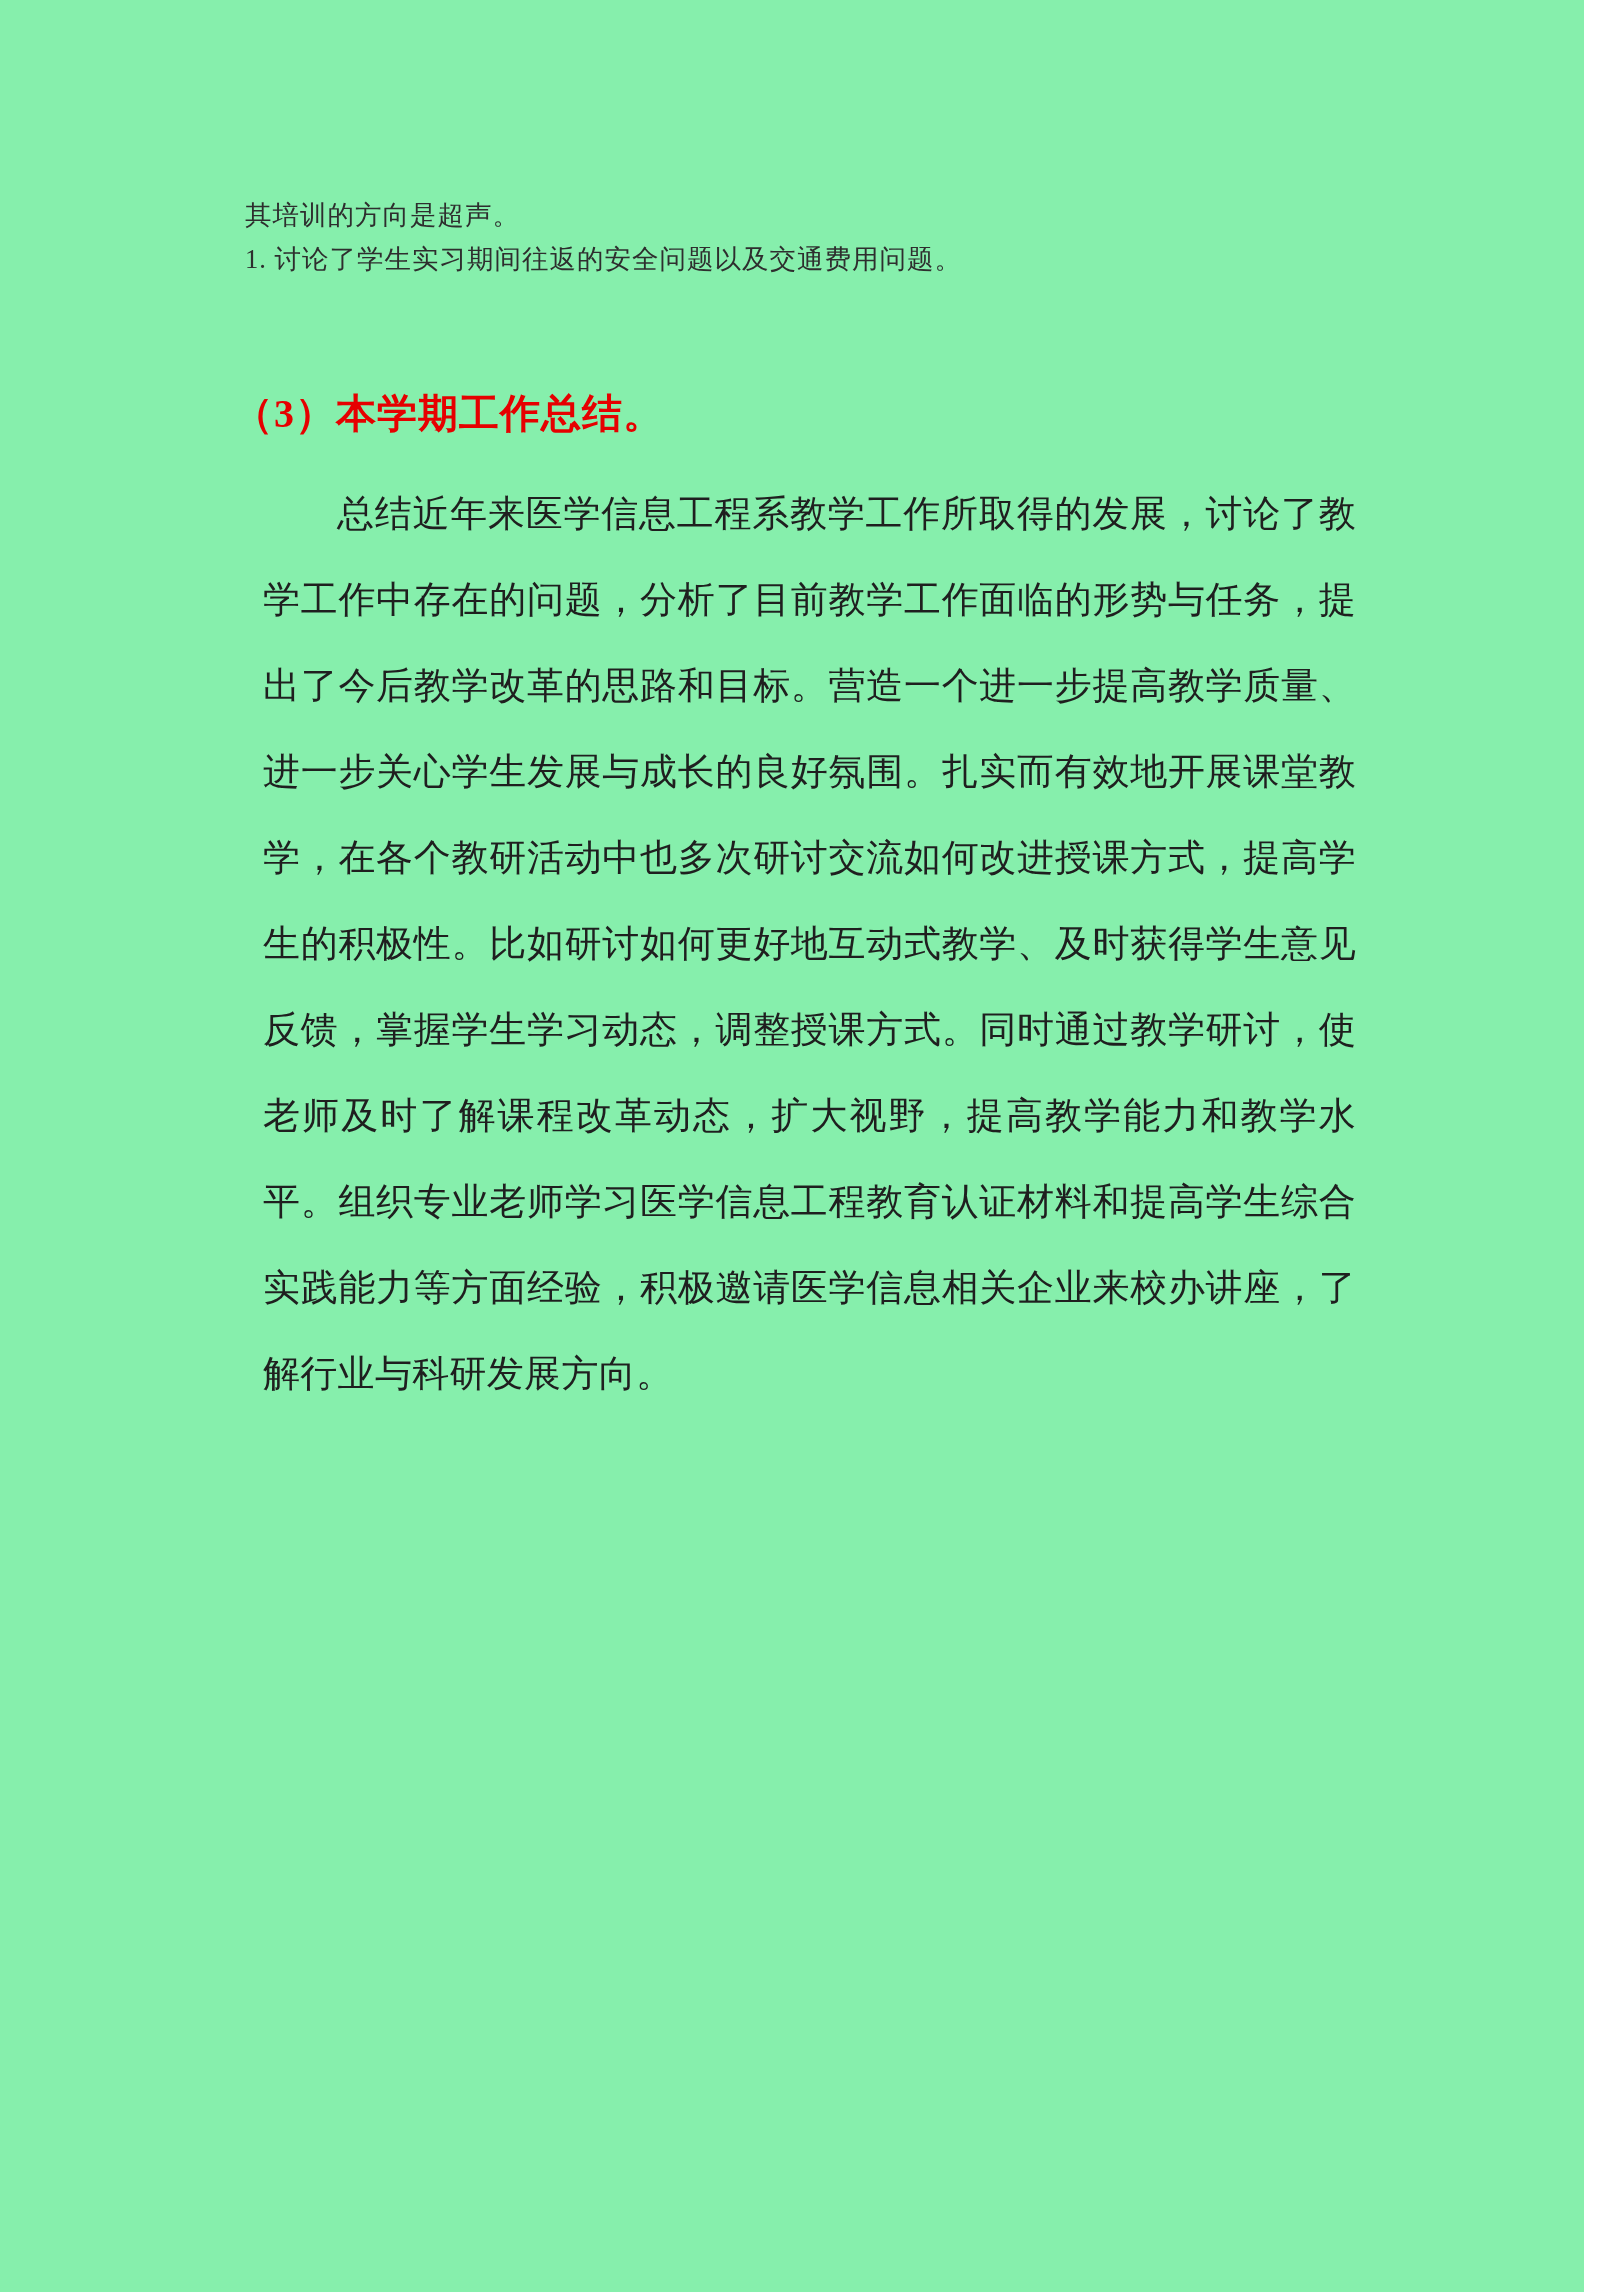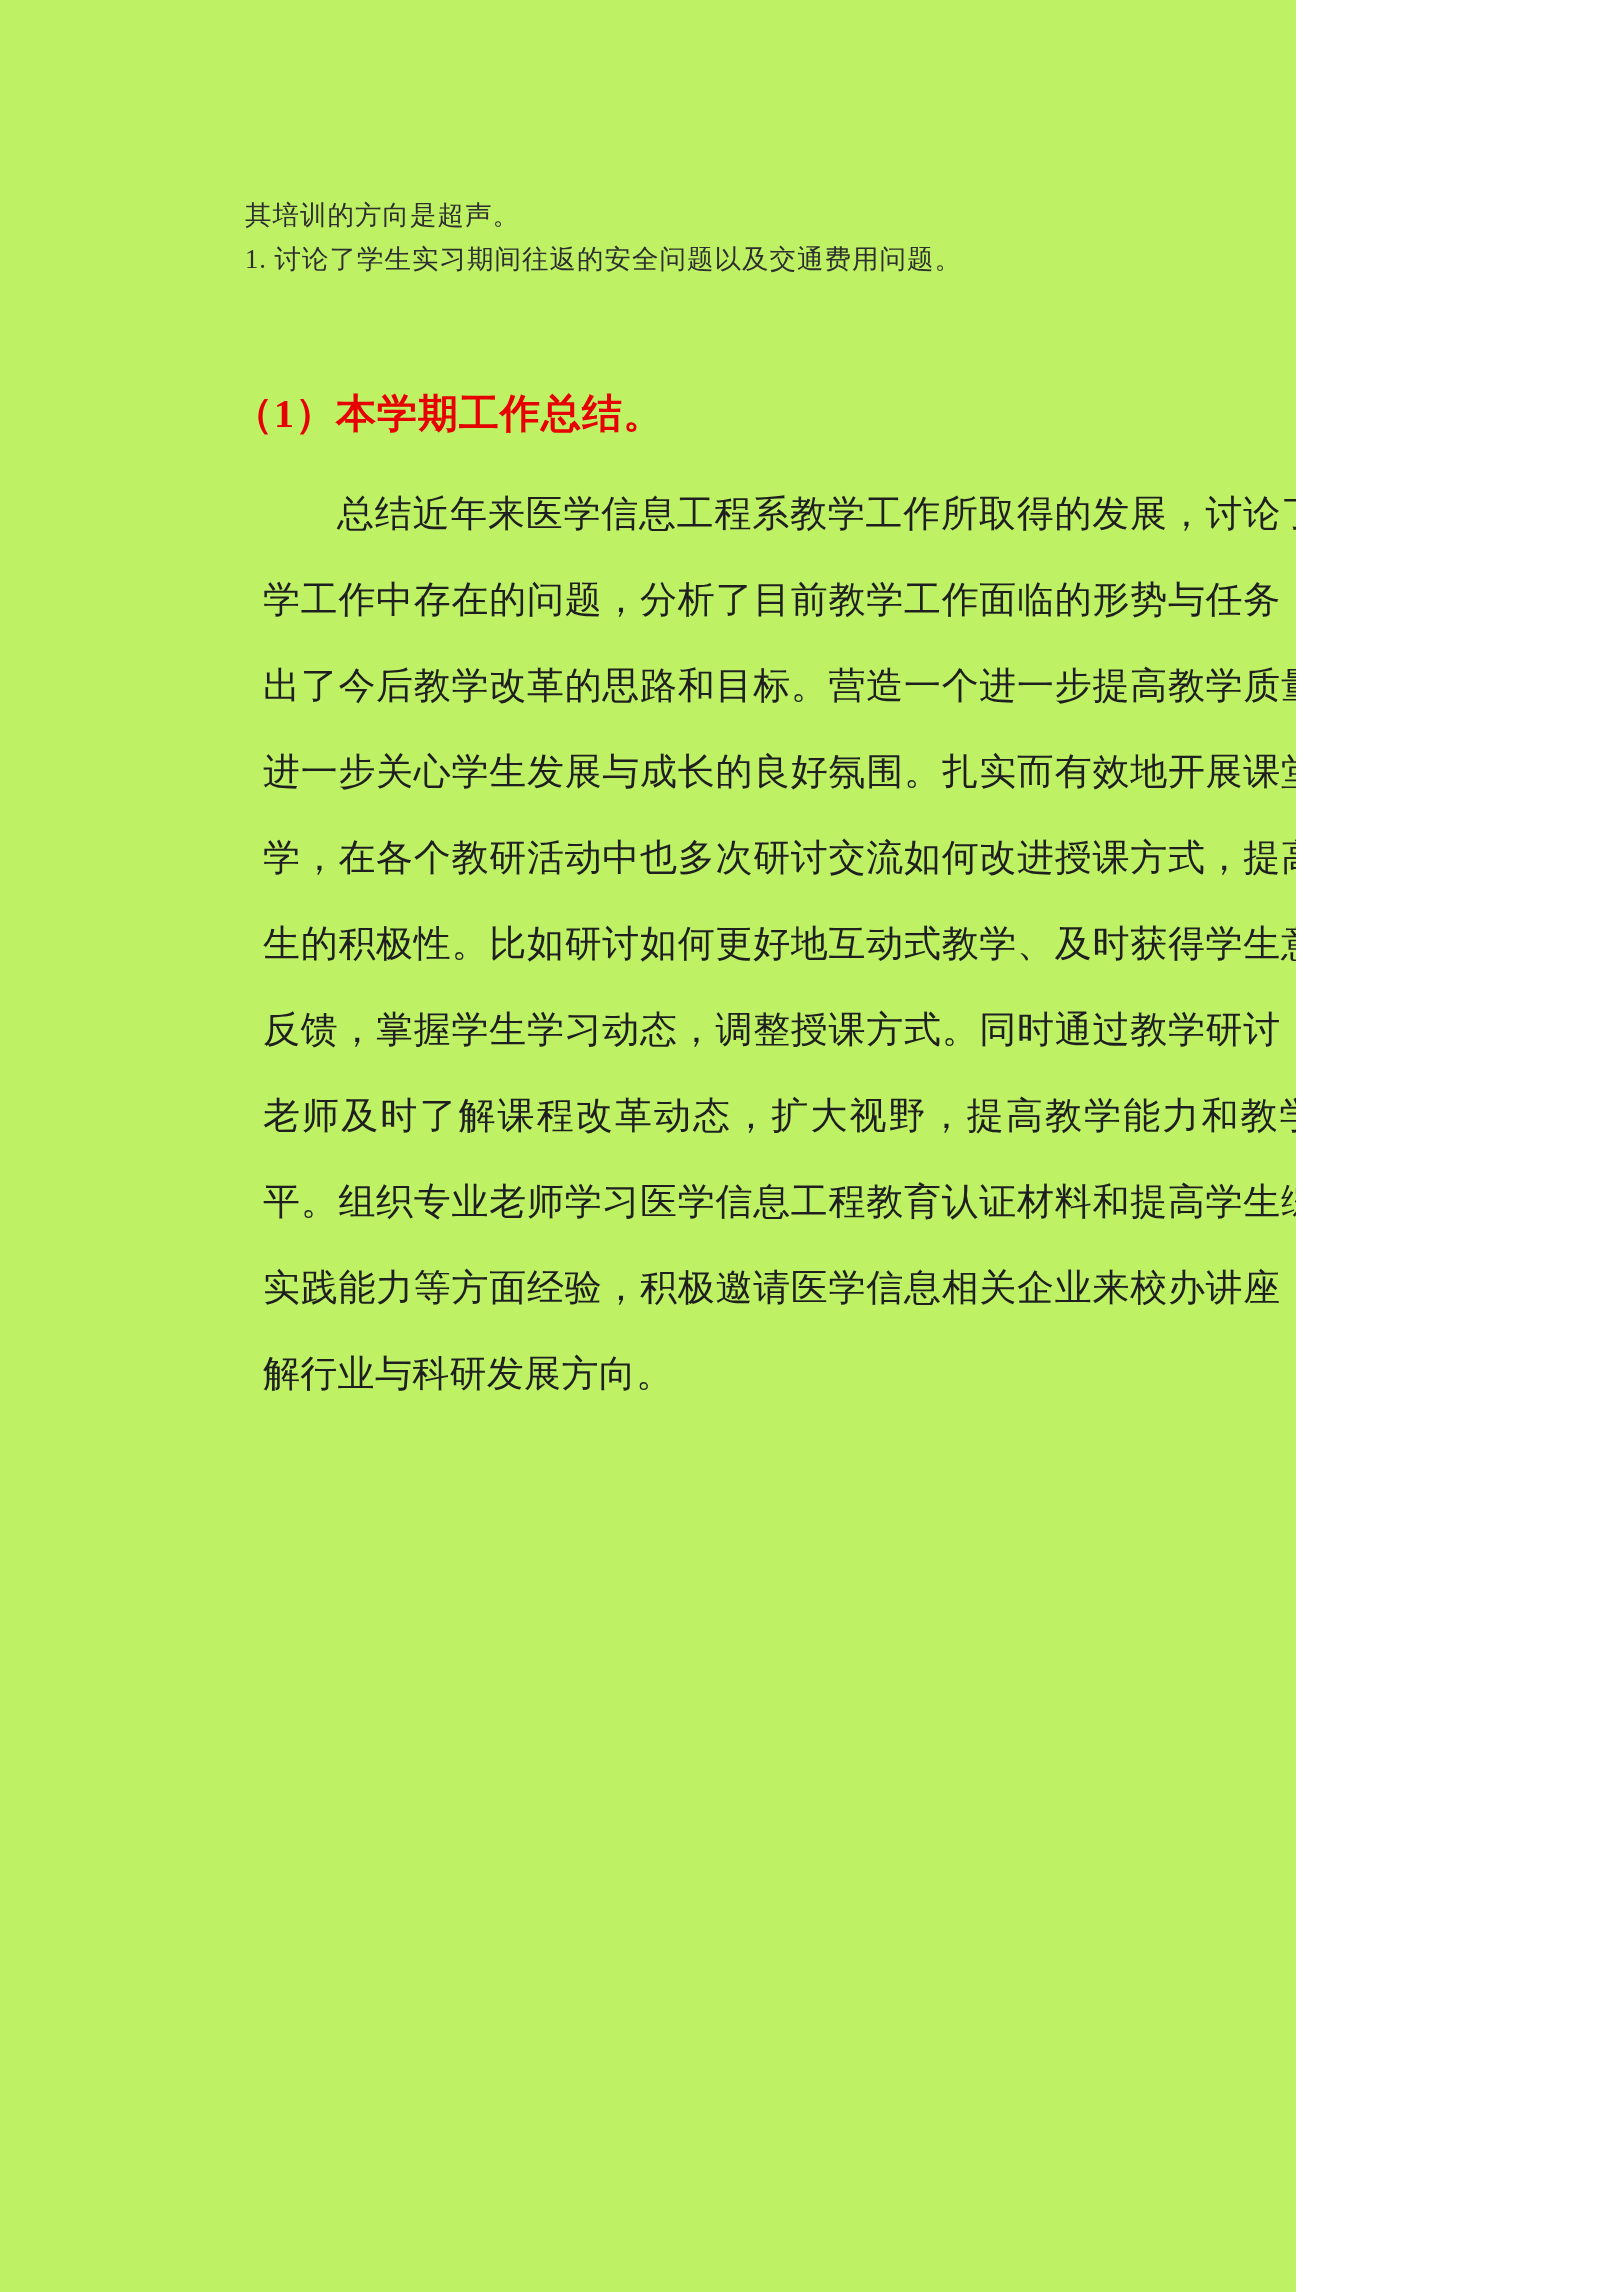--- a/index.html
+++ b/index.html
@@ -2,23 +2,23 @@
 <html><head>
 <meta charset="utf-8">
 <style>
   html, body {
     margin: 0;
     padding: 0;
     background: #ffffff;
   }
   .page {
     position: relative;
-    width: 1296px;
+    width: 1584px;
     height: 2293px;
-    background: #bef264;
+    background: #86efac;
     overflow: hidden;
     font-family: "Liberation Serif", "DejaVu Serif", serif;
   }
   .notes {
     position: absolute;
     left: 245px;
     top: 193px;
     color: #2e2e2e;
   }
   .note-line {
@@ -60,20 +60,20 @@
 </head>
 <body>
 
 <div class="page">
 
   <div class="notes">
     <div class="note-line">其培训的方向是超声。</div>
     <div class="note-line">1. 讨论了学生实习期间往返的安全问题以及交通费用问题。</div>
   </div>
 
-  <h2 class="heading" style="color: rgb(230, 0, 0);">（1）本学期工作总结。</h2>
+  <h2 class="heading" style="color: rgb(230, 0, 0);">（3）本学期工作总结。</h2>
 
   <div class="content">
     <p>总结近年来医学信息工程系教学工作所取得的发展，讨论了教学工作中存在的问题，分析了目前教学工作面临的形势与任务，提出了今后教学改革的思路和目标。营造一个进一步提高教学质量、进一步关心学生发展与成长的良好氛围。扎实而有效地开展课堂教学，在各个教研活动中也多次研讨交流如何改进授课方式，提高学生的积极性。比如研讨如何更好地互动式教学、及时获得学生意见反馈，掌握学生学习动态，调整授课方式。同时通过教学研讨，使老师及时了解课程改革动态，扩大视野，提高教学能力和教学水平。组织专业老师学习医学信息工程教育认证材料和提高学生综合实践能力等方面经验，积极邀请医学信息相关企业来校办讲座，了解行业与科研发展方向。</p>
   </div>
 
 </div>
 
 
 </body></html>

